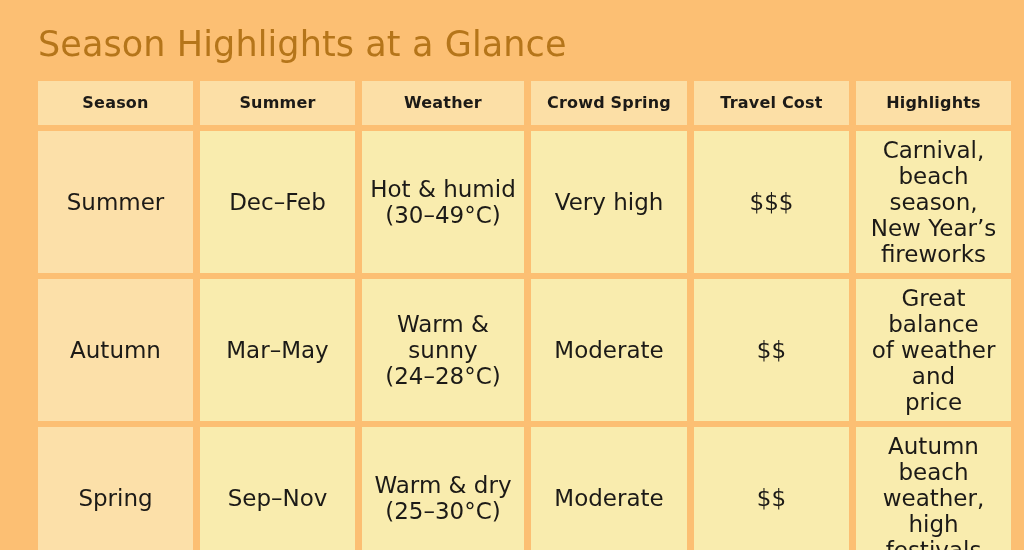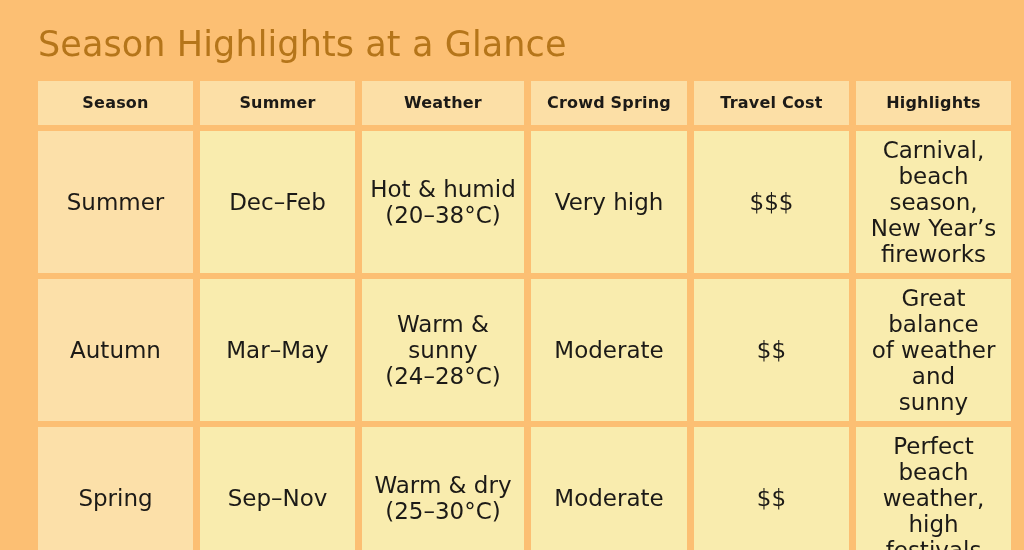--- a/index.html
+++ b/index.html
@@ -125,21 +125,21 @@
         </tr>
       </thead>
 
       <tbody>
 
         <tr class="row-0">
           <td class="season-cell">Summer</td>
           <td>Dec–Feb</td>
           <td>
             <span class="cell-line">Hot &amp; humid</span>
-            <span class="cell-line">(20–38°C)</span>
+            <span class="cell-line">(30–49°C)</span>
           </td>
           <td>Very high</td>
           <td>$$$</td>
           <td>
             <span class="cell-line">Carnival,</span>
             <span class="cell-line">beach season,</span>
             <span class="cell-line">New Year’s</span>
             <span class="cell-line">fireworks</span>
           </td>
         </tr>
@@ -149,36 +149,36 @@
           <td>Mar–May</td>
           <td>
             <span class="cell-line">Warm &amp; sunny</span>
             <span class="cell-line">(24–28°C)</span>
           </td>
           <td>Moderate</td>
           <td>$$</td>
           <td>
             <span class="cell-line">Great balance</span>
             <span class="cell-line">of weather and</span>
-            <span class="cell-line">sunny</span>
+            <span class="cell-line">price</span>
           </td>
         </tr>
 
 
         <tr class="row-3">
           <td class="season-cell">Spring</td>
           <td>Sep–Nov</td>
           <td>
             <span class="cell-line">Warm &amp; dry</span>
             <span class="cell-line">(25–30°C)</span>
           </td>
           <td>Moderate</td>
           <td>$$</td>
           <td>
-            <span class="cell-line">Perfect beach</span>
+            <span class="cell-line">Autumn beach</span>
             <span class="cell-line">weather, high</span>
             <span class="cell-line">festivals</span>
           </td>
         </tr>
 
       </tbody>
     </table>
   </div>
 
 </div>

